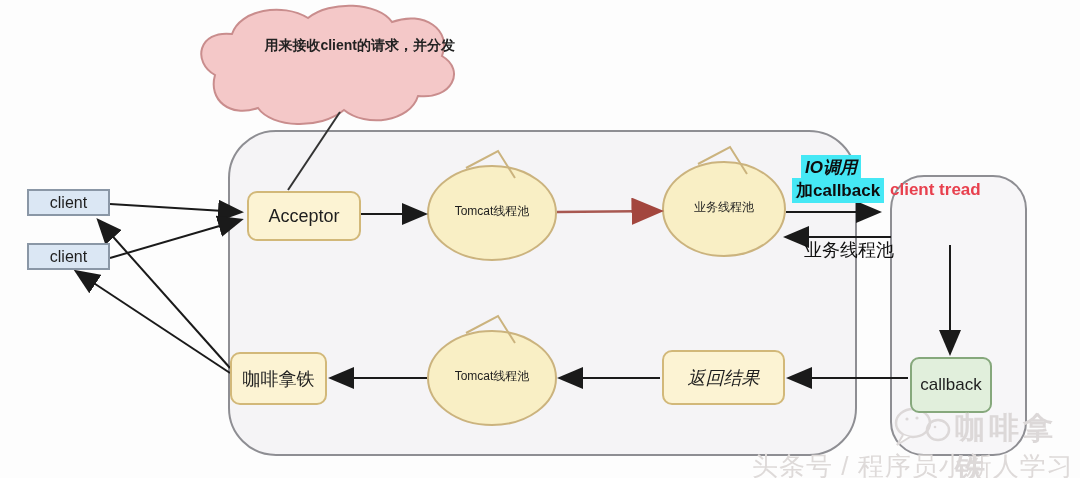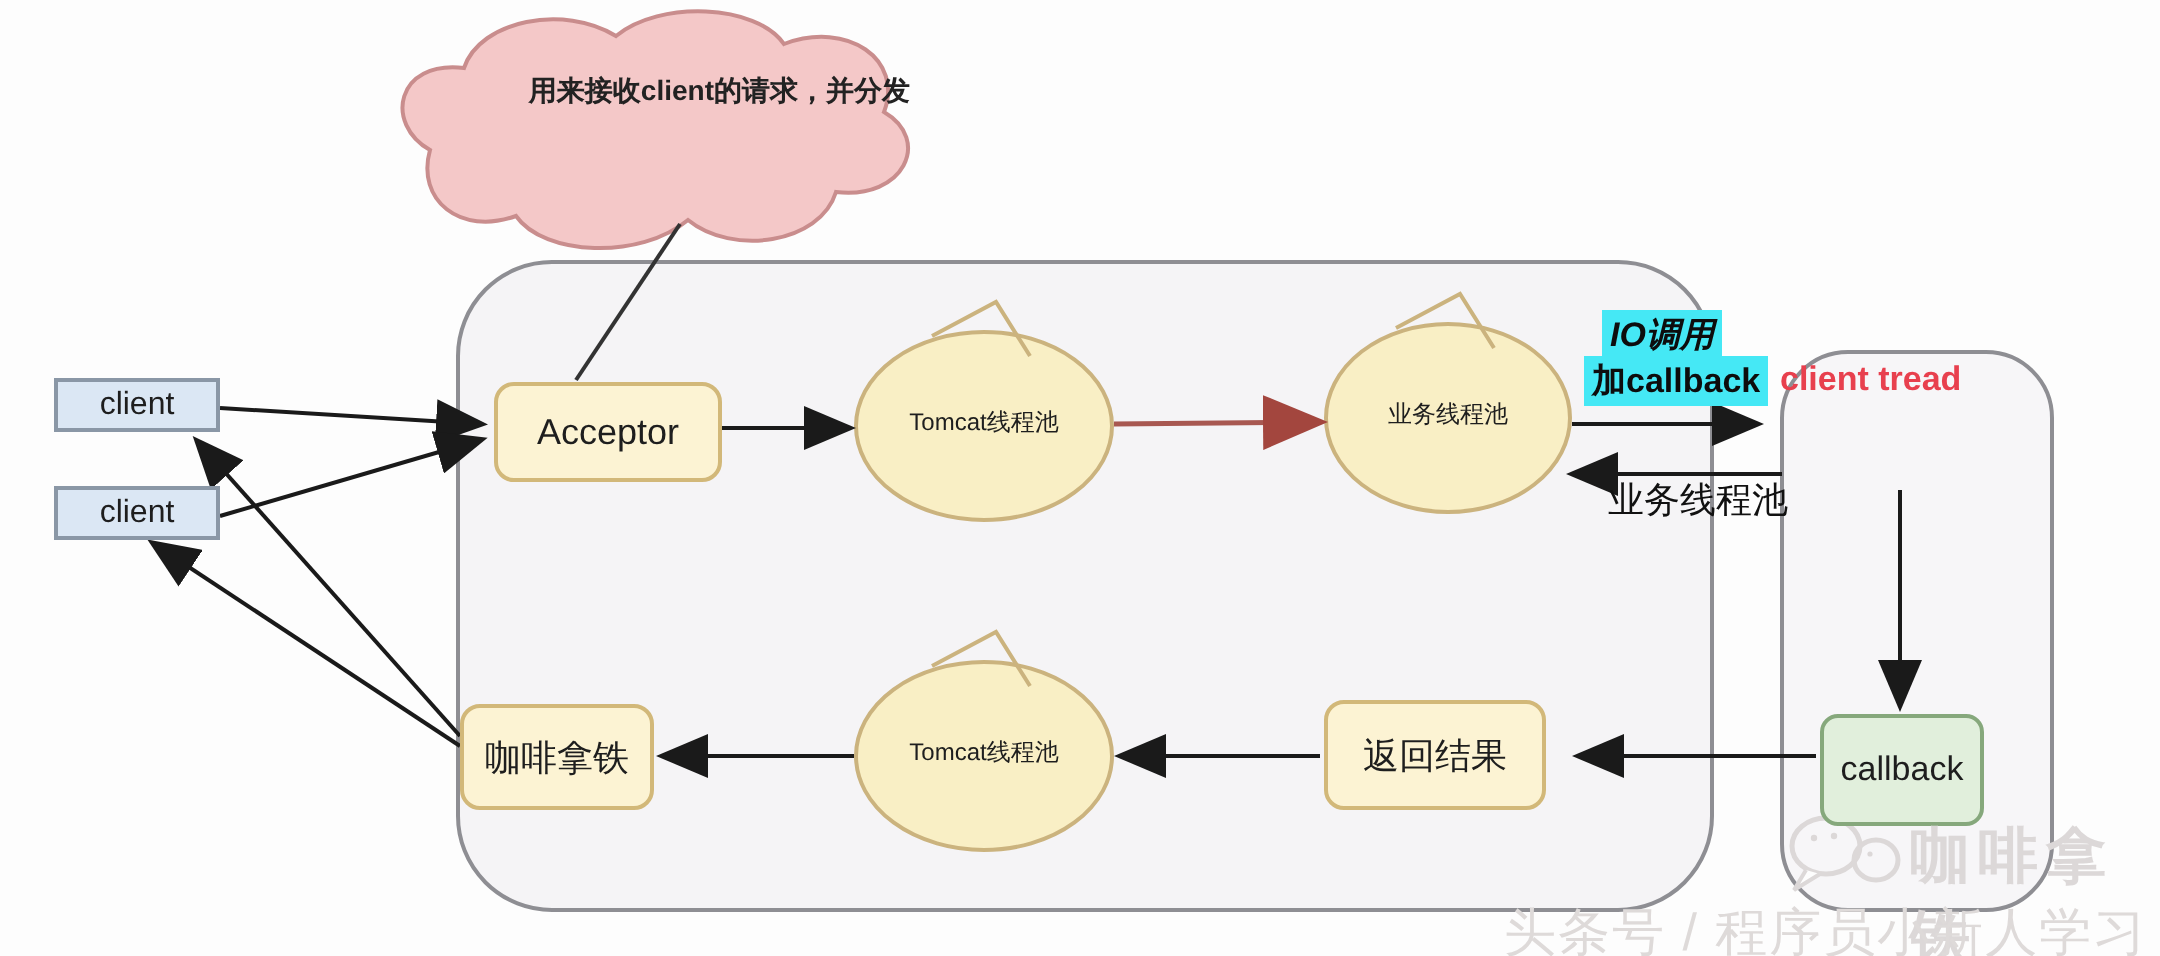--- a/index.html
+++ b/index.html
@@ -101,18 +101,18 @@
   <div class="abs ellipse-label" style="left:427px;top:368px;width:130px;">Tomcat线程池</div>
 
   <div class="abs cyan-label" style="left:801px;top:155px;font-style:italic;">IO调用</div>
   <div class="abs cyan-label" style="left:792px;top:178px;">加callback</div>
   <div class="abs plain-label" style="left:804px;top:238px;">业务线程池</div>
 
   <div class="abs panel-title" style="left:890px;top:180px;">client tread</div>
   <div class="abs node green-box" style="left:910px;top:357px;width:82px;height:56px;">callback</div>
 
   <div class="abs node yellow-box" style="left:230px;top:352px;width:97px;height:53px;">咖啡拿铁</div>
-  <div class="abs node yellow-box" style="left:662px;top:350px;width:111px;height:55px;">返回结果</div>
+  <div class="abs node yellow-box" style="left:662px;top:350px;width:123px;height:55px;font-style:italic;">返回结果</div>
 
   <div class="abs wm wm-brand" style="left:955px;top:408px;">咖啡拿铁</div>
   <div class="abs wm wm-footer" style="left:752px;top:449px;">头条号 / 程序员小新人学习</div>
 
 </div>
 
 </body></html>

